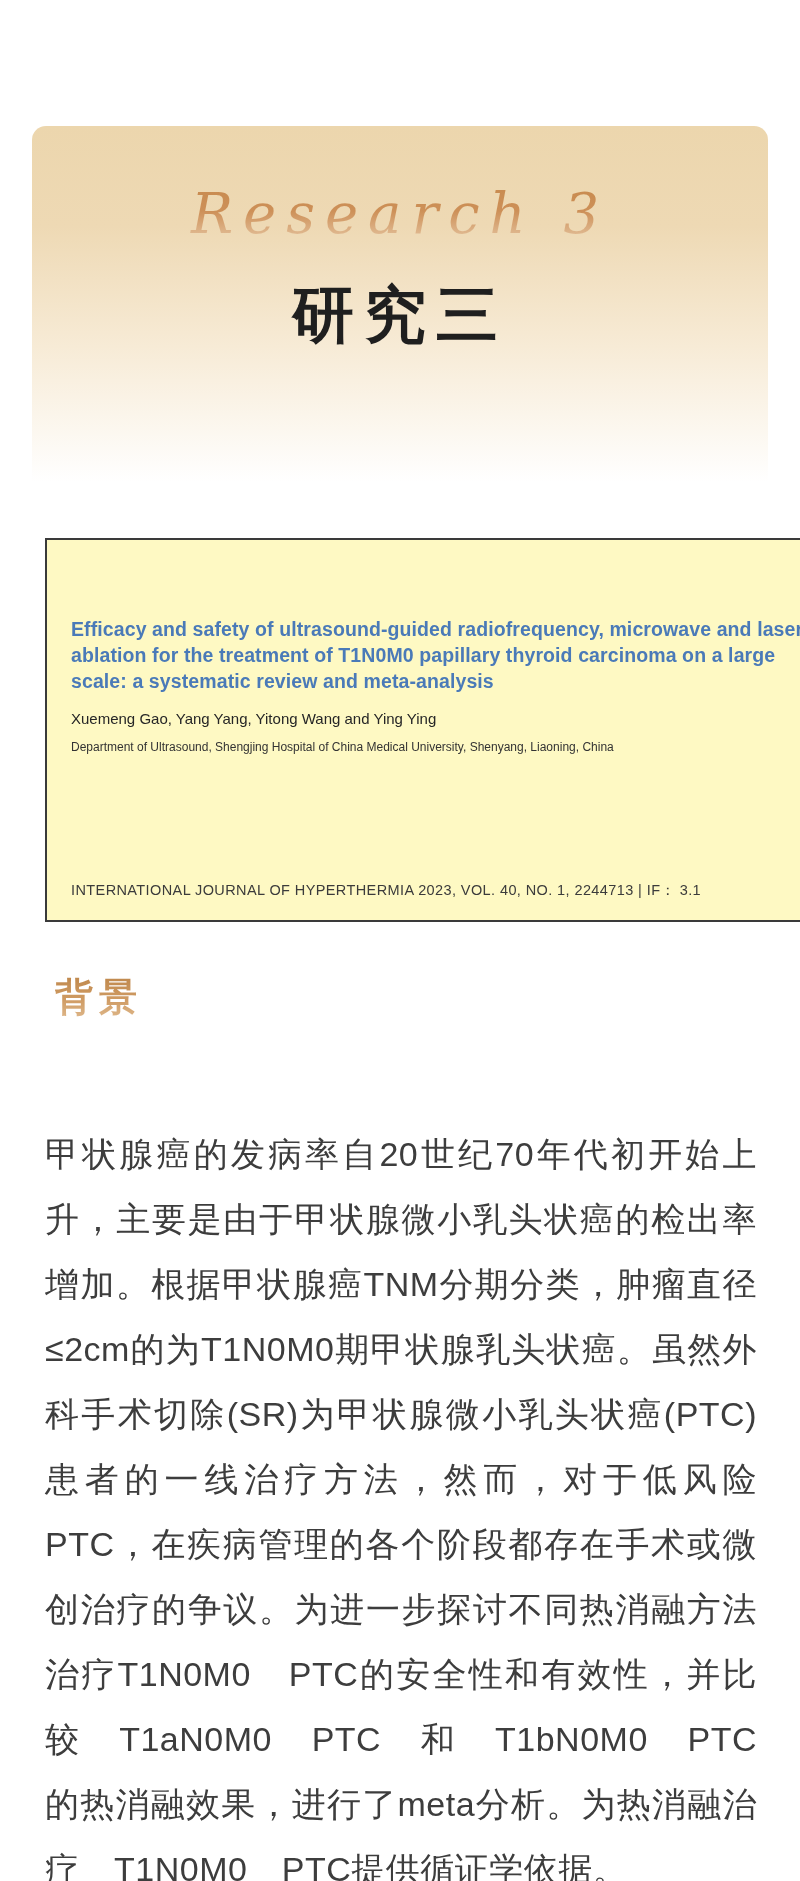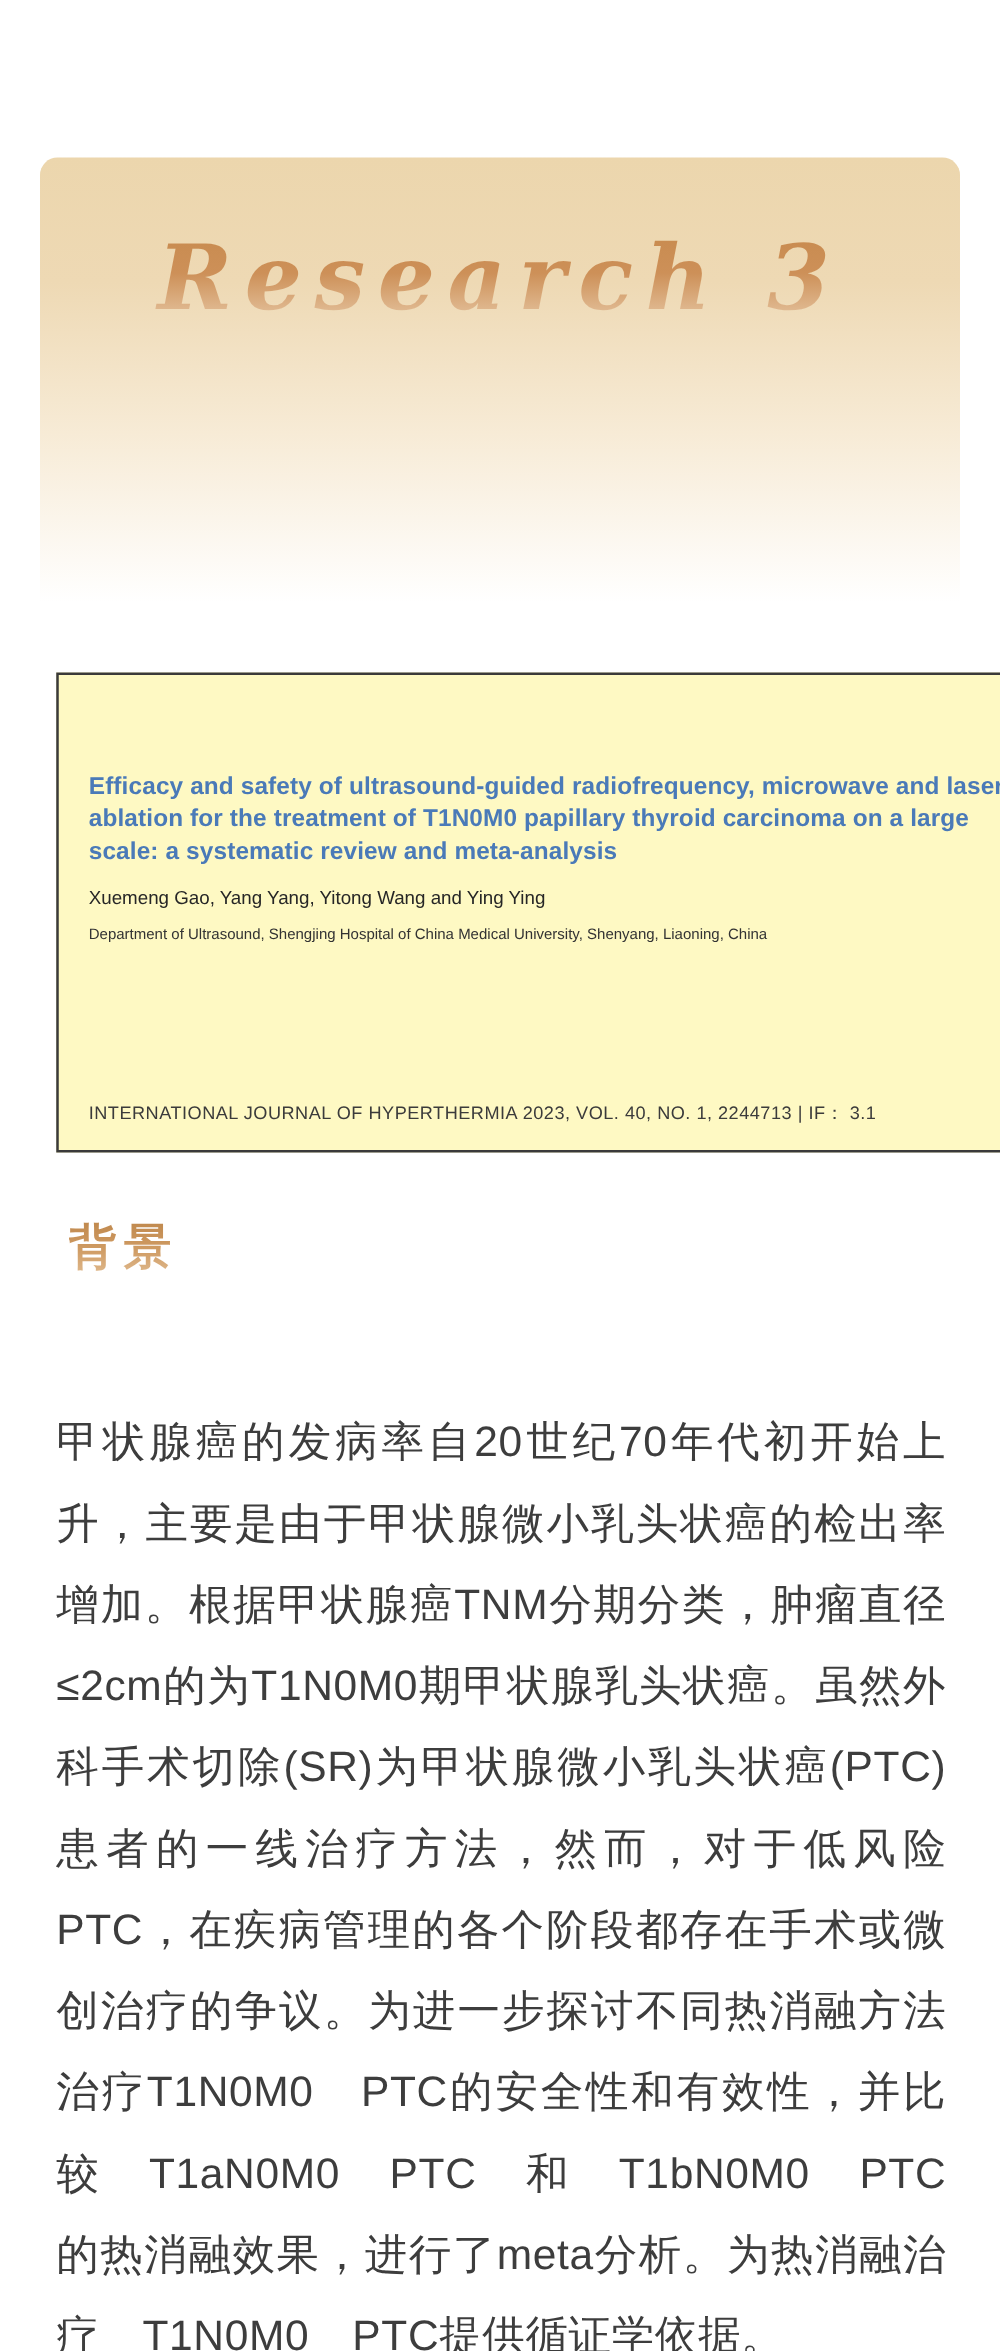--- a/index.html
+++ b/index.html
@@ -18,22 +18,22 @@
     width: 736px; height: 356px;
     border-radius: 14px 14px 0 0;
     background: linear-gradient(180deg, #ecd6ad 0%, #eed9b4 28%, #f7ebd6 62%, #ffffff 100%);
   }
   .hero-script {
     position: absolute;
     left: 0; top: 60px; width: 100%;
     text-align: center;
     font-family: "DejaVu Serif", "Liberation Serif", serif;
     font-style: italic;
-    font-weight: bold;
-    font-size: 72px;
+    font-weight: normal;
+    font-size: 56px;
     letter-spacing: 10px;
     background: linear-gradient(180deg, #c98c51 10%, #cd9058 45%, #e3c09a 95%);
     -webkit-background-clip: text;
     background-clip: text;
     color: transparent;
     line-height: 1.0;
   }
   .hero-cn {
     position: absolute;
     left: 0; top: 158px; width: 100%;
@@ -109,20 +109,21 @@
     text-align: justify;
     text-justify: inter-ideograph;
     letter-spacing: 0.5px;
   }
 </style>
 </head>
 <body>
 
 <div class="hero">
   <div class="hero-script">Research 3</div>
+  <div class="hero-cn">研究三</div>
 </div>
 
 <div class="paper-card">
   <div class="paper-inner">
     <div class="paper-title">Efficacy and safety of ultrasound-guided radiofrequency, microwave and laser ablation for the treatment of T1N0M0 papillary thyroid carcinoma on a large scale: a systematic review and meta-analysis</div>
     <div class="paper-authors">Xuemeng Gao, Yang Yang, Yitong Wang and Ying Ying</div>
     <div class="paper-affiliation">Department of Ultrasound, Shengjing Hospital of China Medical University, Shenyang, Liaoning, China</div>
   </div>
   <div class="paper-journal">INTERNATIONAL JOURNAL OF HYPERTHERMIA 2023, VOL. 40, NO. 1, 2244713 | IF： 3.1</div>
 </div>

